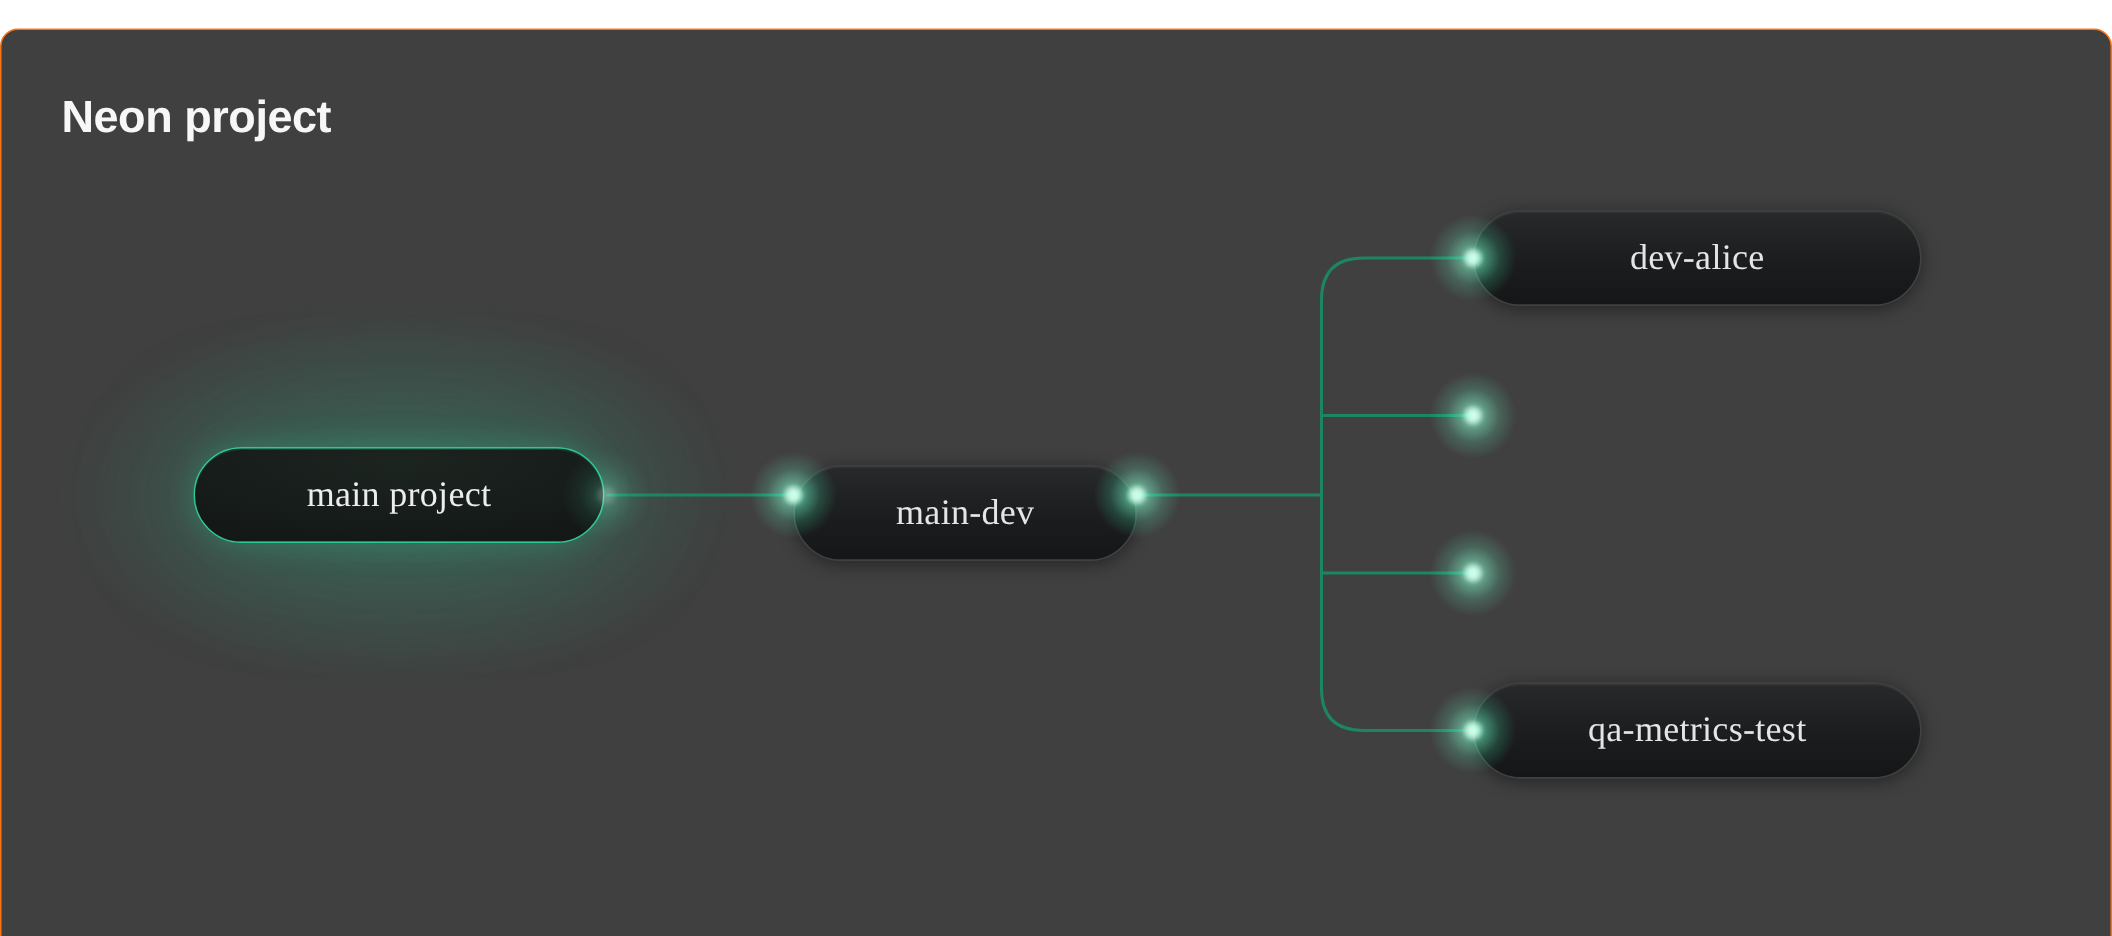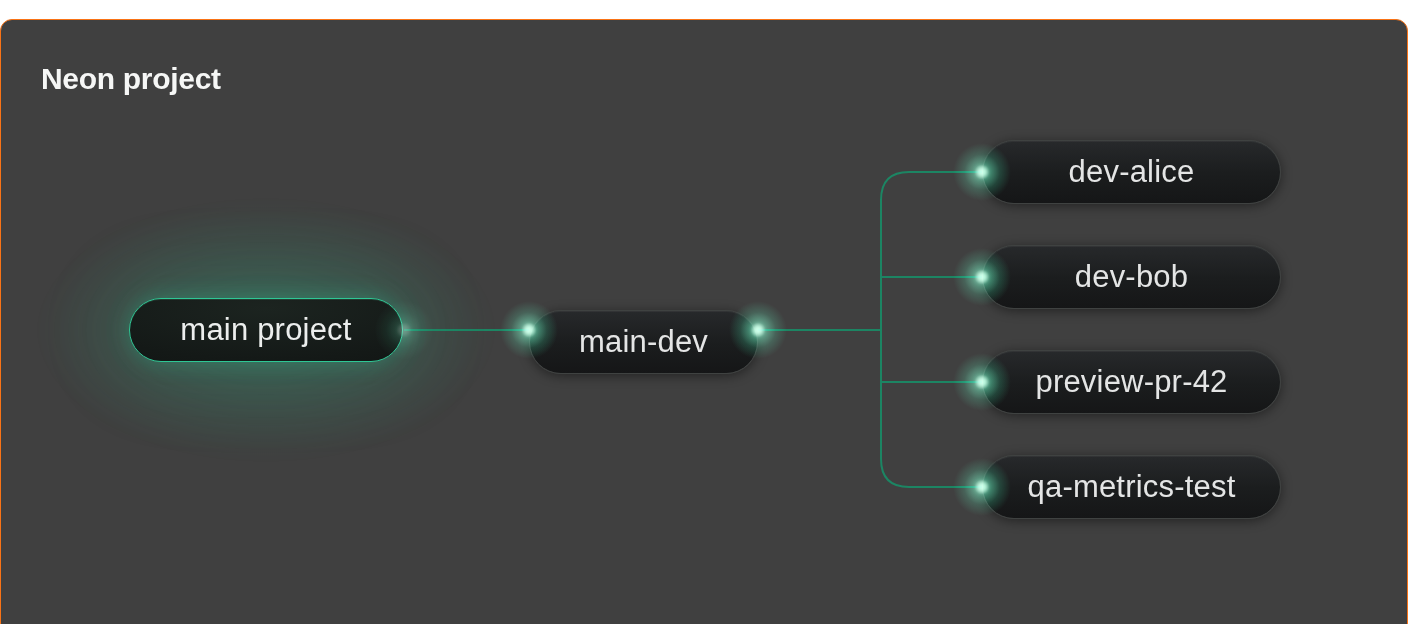--- a/index.html
+++ b/index.html
@@ -43,22 +43,22 @@
     filter:blur(6px);
     z-index:2; pointer-events:none;
   }
 
   svg.connectors { position:absolute; left:0; top:0; z-index:3; }
   svg.connectors path { fill:none; stroke:#1c8563; stroke-width:2; }
 
   .pill {
     position:absolute; height:64px; border-radius:32px;
     display:flex; align-items:center; justify-content:center;
-    font-size:31px; color:#e4e5e5; letter-spacing:0.2px;
-    z-index:4; cursor:pointer; white-space:nowrap;
+    font-size:24px; color:#e4e5e5; letter-spacing:0.2px;
+    z-index:4; cursor:pointer; white-space:nowrap;font-family:Liberation Serif, serif;
   }
   .pill.standard {
     background:linear-gradient(180deg,#27292b 0%,#1b1d1e 52%,#151617 100%);
     border:1px solid #3f4241;
     box-shadow:inset 0 1px 0 rgba(255,255,255,0.05), 0 2px 12px rgba(0,0,0,0.45);
   }
   .pill.root {
     background:radial-gradient(130% 150% at 50% 15%, #1c2420 0%, #141917 55%, #101211 100%);
     border:1px solid #2ec795;
     box-shadow:0 0 22px rgba(46,199,149,0.32), 0 0 80px 22px rgba(46,199,149,0.10),
@@ -117,23 +117,21 @@
       <path d="M880 362 L981 362"></path>
       <path d="M880 310 L880 439 Q880 467 908 467 L981 467"></path>
     </svg>
 
     <div id="node-main" class="pill root">main project</div>
 
     <div id="node-main-dev" class="pill standard">main-dev</div>
 
     <div id="node-child-0" class="pill standard">dev-alice</div>
 
-    <div id="node-child-1" class="pill standard">dev-bob</div>
 
-    <div id="node-child-2" class="pill standard">preview-pr-42</div>
 
     <div id="node-child-3" class="pill standard">qa-metrics-test</div>
 
     <div id="glow-root-out" class="glow dim"></div>
     <div id="glow-dev-in" class="glow"></div>
     <div id="glow-dev-out" class="glow"></div>
     <div id="glow-child-0" class="glow"></div>
     <div id="glow-child-1" class="glow"></div>
     <div id="glow-child-2" class="glow"></div>
     <div id="glow-child-3" class="glow"></div>

